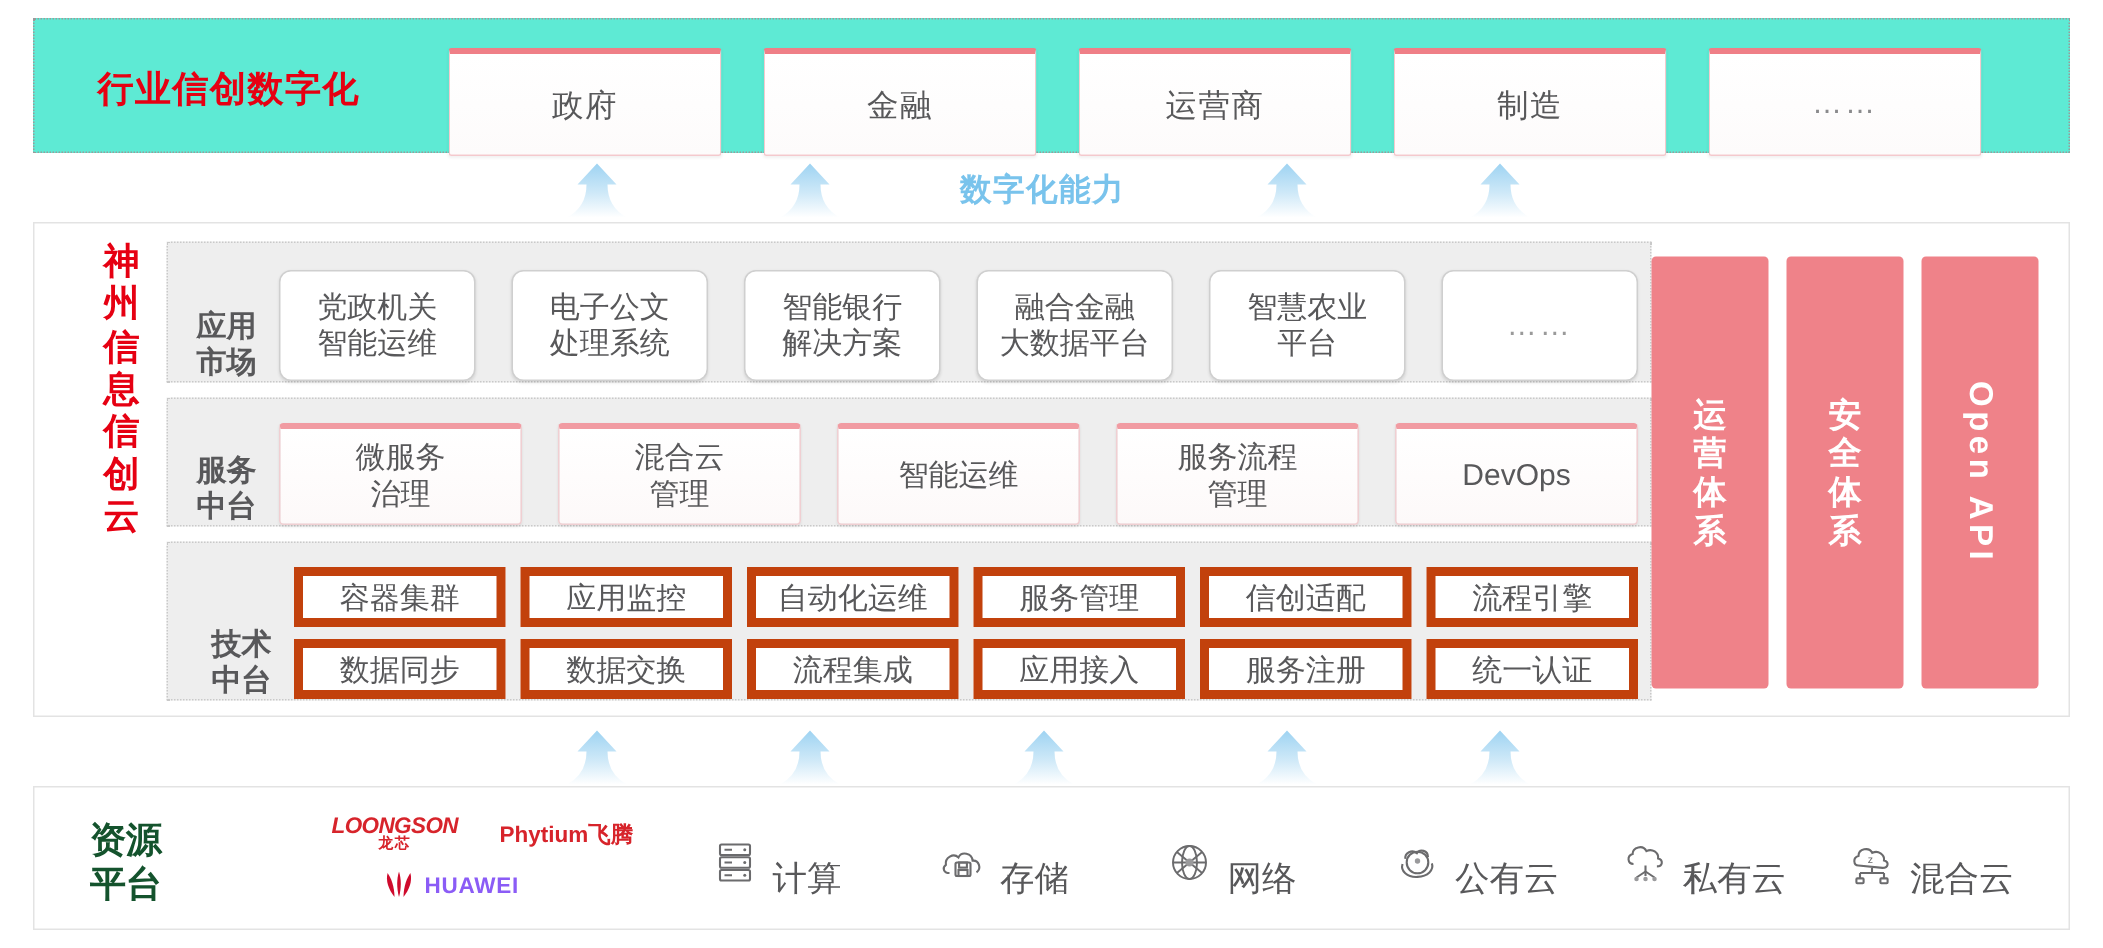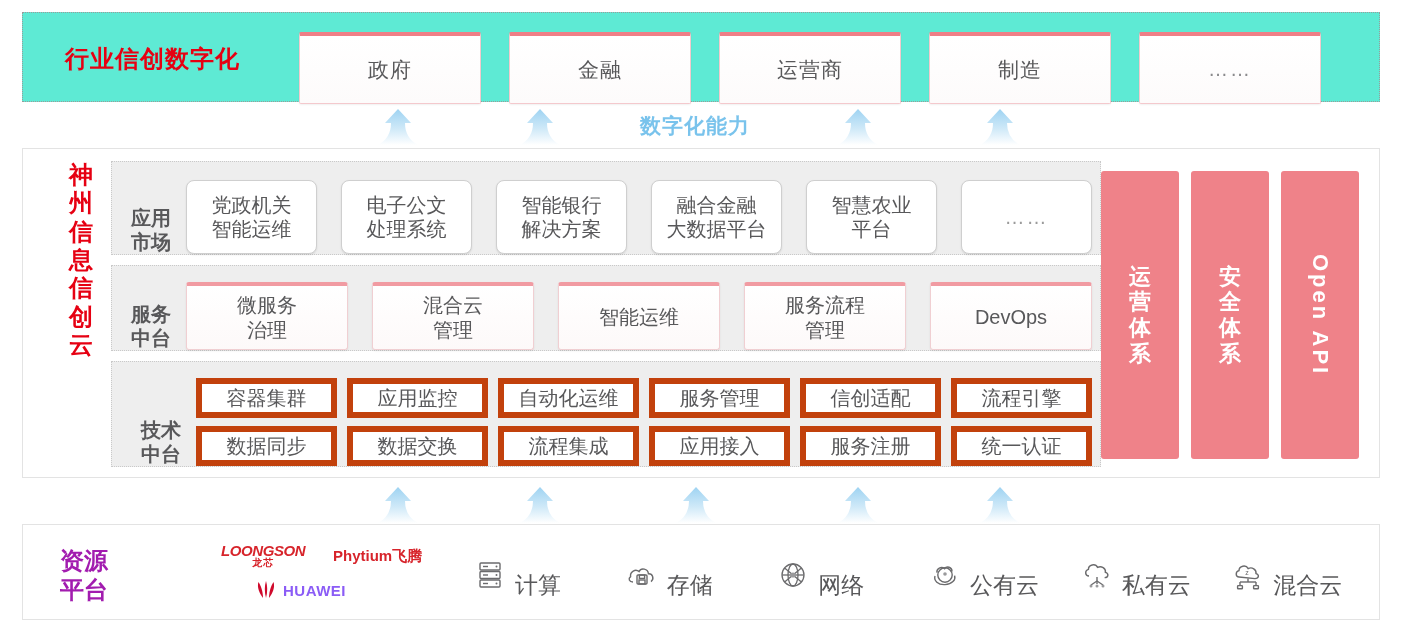--- a/index.html
+++ b/index.html
@@ -169,21 +169,21 @@
   .resource-panel {
     position: absolute;
     left: 22px; top: 524px; width: 1358px; height: 96px;
     border: 1px solid #e3e3e3;
     background: #ffffff;
   }
   .res-title {
     position: absolute;
     left: 32px; top: 22px;
     width: 58px;
-    font-size: 24px; font-weight: bold; color: #a21caf;
+    font-size: 24px; font-weight: bold; color: #14532d;
     line-height: 1.2; text-align:center; word-break: break-all;
   }
   .vendor-logos {
     position: absolute; left: 170px; top: 16px; width: 240px; height: 66px;
   }
   .logo-loongson {
     position:absolute; left: 28px; top: 2px;
     color:#d7242b; font-weight: bold; font-style: italic;
     font-size: 15px; letter-spacing: -0.4px;
     text-align:center; line-height: 1.0;

